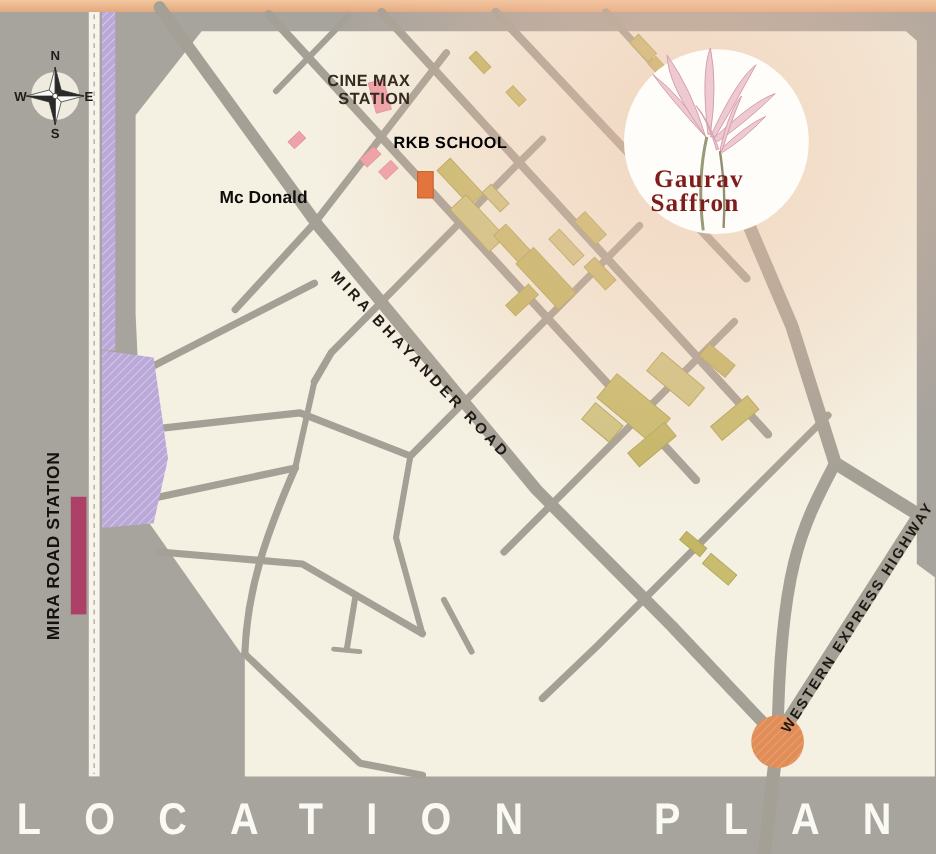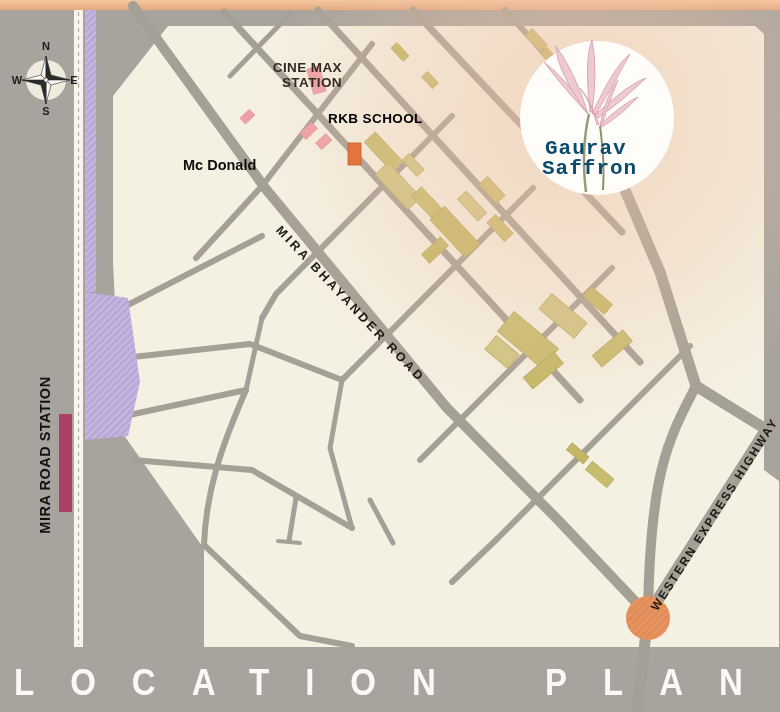--- a/index.html
+++ b/index.html
@@ -28,22 +28,22 @@
     font-size:12.5px;letter-spacing:3px;color:#1d1a15;
     transform:rotate(46.5deg);
   }
   .lbl-weh{
     left:590px;top:507px;width:250px;text-align:center;
     font-size:12px;letter-spacing:2px;color:#1d1a15;
     transform:rotate(-57.5deg);
   }
   .logo-text{
     position:absolute;left:545px;top:139px;
-    font-family:Liberation Mono, monospace;font-weight:bold;
-    font-size:21px;line-height:20px;color:#0c4a6e;letter-spacing:1px;
+    font-family:Liberation Serif, serif;font-weight:bold;
+    font-size:21px;line-height:20px;color:#7f1d1d;letter-spacing:1px;
   }
   .logo-text .l2{display:block;margin-left:-3px;}
   .lbl-locationplan{
     position:absolute;left:0;right:0;top:664px;height:48px;
     padding-left:14px;overflow:hidden;
     font-size:33px;font-weight:bold;color:#faf9f3;
     letter-spacing:36px;word-spacing:28px;white-space:nowrap;
     transform:scaleY(1.12);
   }
 </style>

